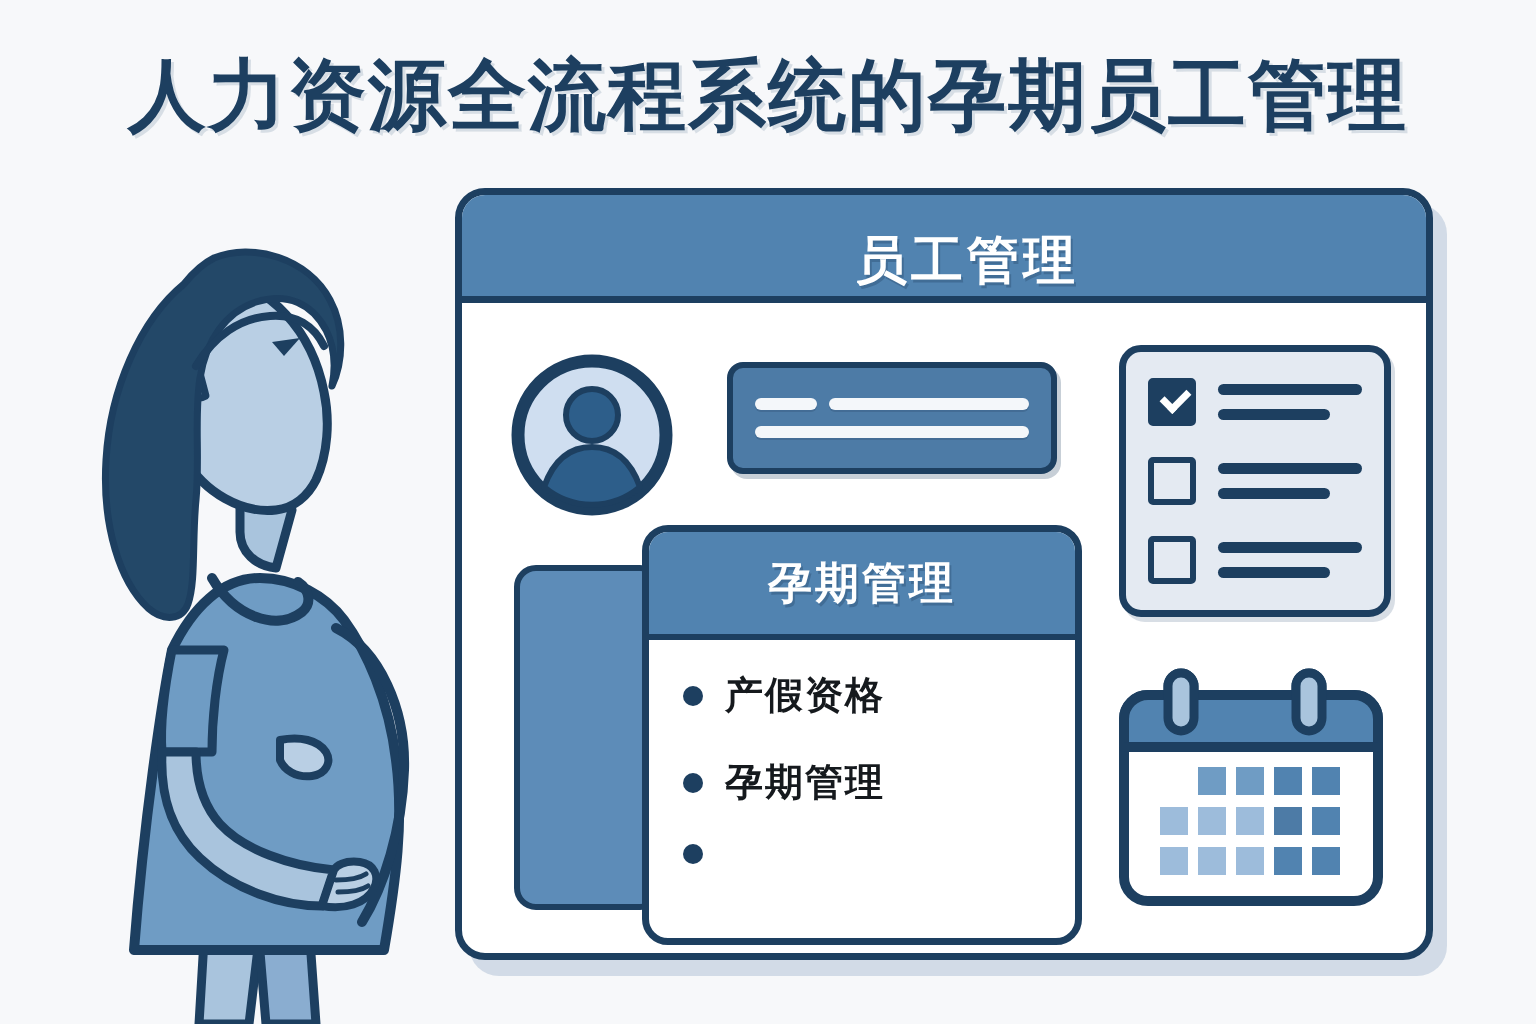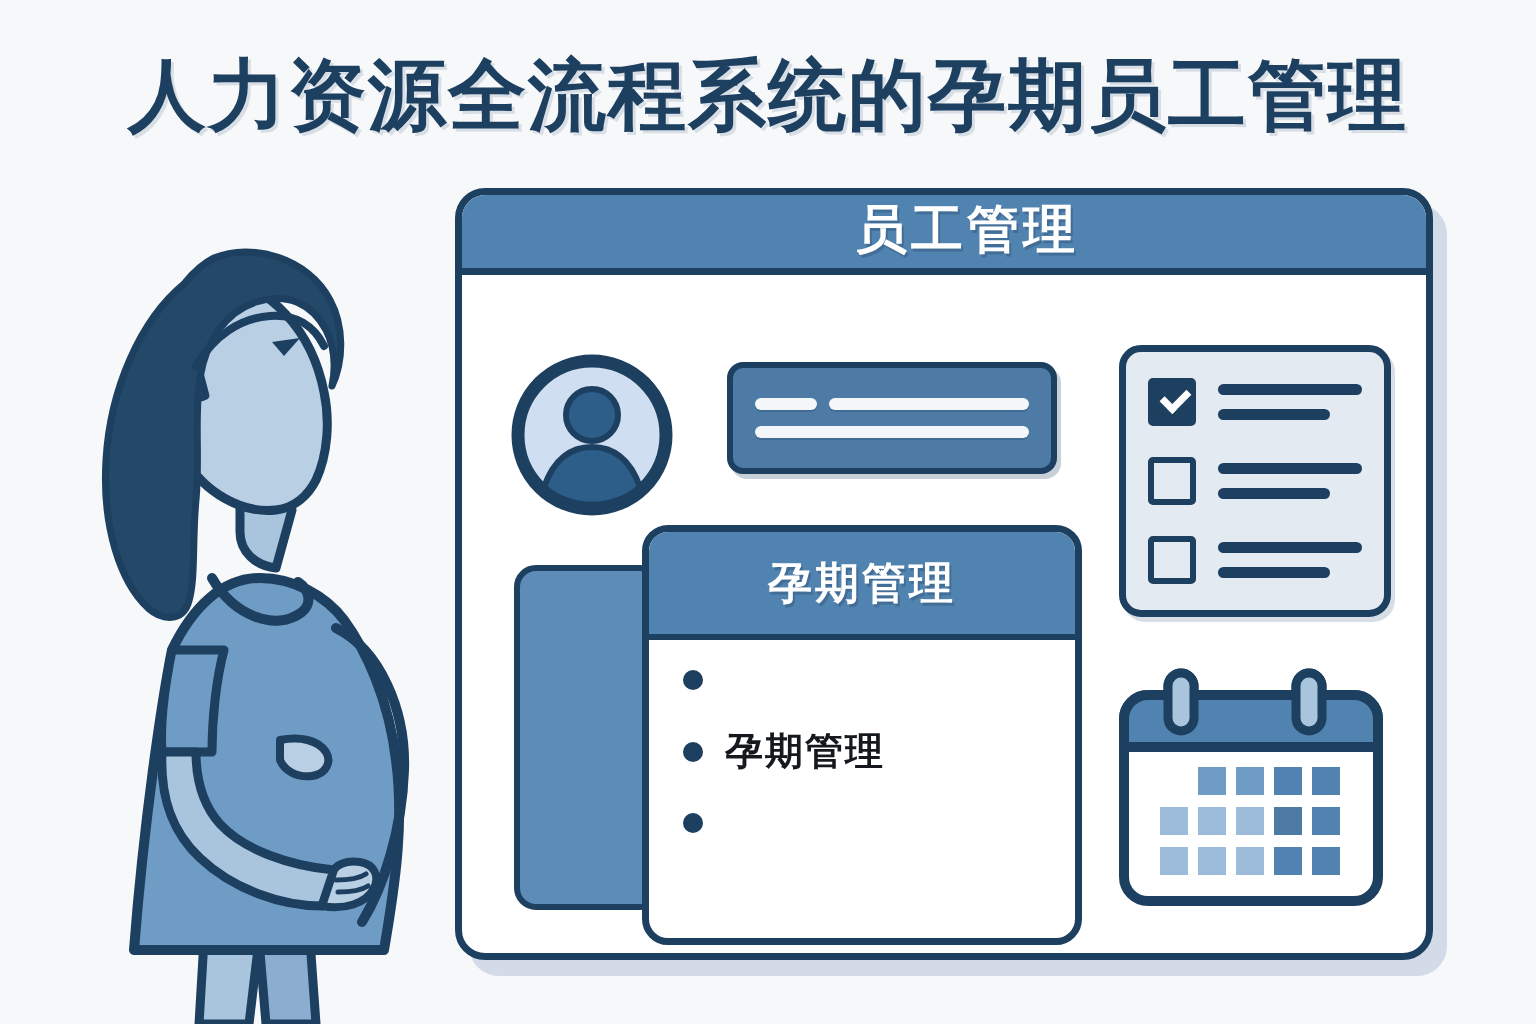--- a/index.html
+++ b/index.html
@@ -44,24 +44,24 @@
     left: 455px; top: 188px;
     width: 978px; height: 772px;
     background: #ffffff;
     border: 7px solid #1d3f60;
     border-radius: 30px;
     box-shadow: 14px 16px 0 rgba(198,209,224,.75);
     overflow: hidden;
   }
   .card-header {
     position: absolute; left: 0; top: 0;
-    width: 100%; height: 80px;
+    width: 100%; height: 108px;
     background: #5183b0;
     border-bottom: 7px solid #1d3f60;
-    display: flex; align-items: flex-start; justify-content: center; padding-left: 46px;
+    display: flex; align-items: flex-end; justify-content: center; padding-left: 46px;
   }
   .card-header-title {
     font-size: 52px; font-weight: 700; color: #ffffff;
     letter-spacing: 4px;
     text-shadow: 2px 3px 0 rgba(36,70,104,.35);
   }
 
   .card-body { position: absolute; left: 0; top: 112px; width: 100%; height: 653px; }
 
   
@@ -261,20 +261,21 @@
 
       <div class="slab"></div>
 
       <div class="preg-panel">
         <div class="preg-header">
           <span class="preg-header-title">孕期管理</span>
         </div>
         <div class="preg-list">
           <div class="preg-item">
             <span class="preg-dot"></span>
+            <span class="preg-label">产假资格</span>
           </div>
           <div class="preg-item">
             <span class="preg-dot"></span>
             <span class="preg-label">孕期管理</span>
           </div>
           <div class="preg-item">
             <span class="preg-dot"></span>
           </div>
         </div>
       </div>

